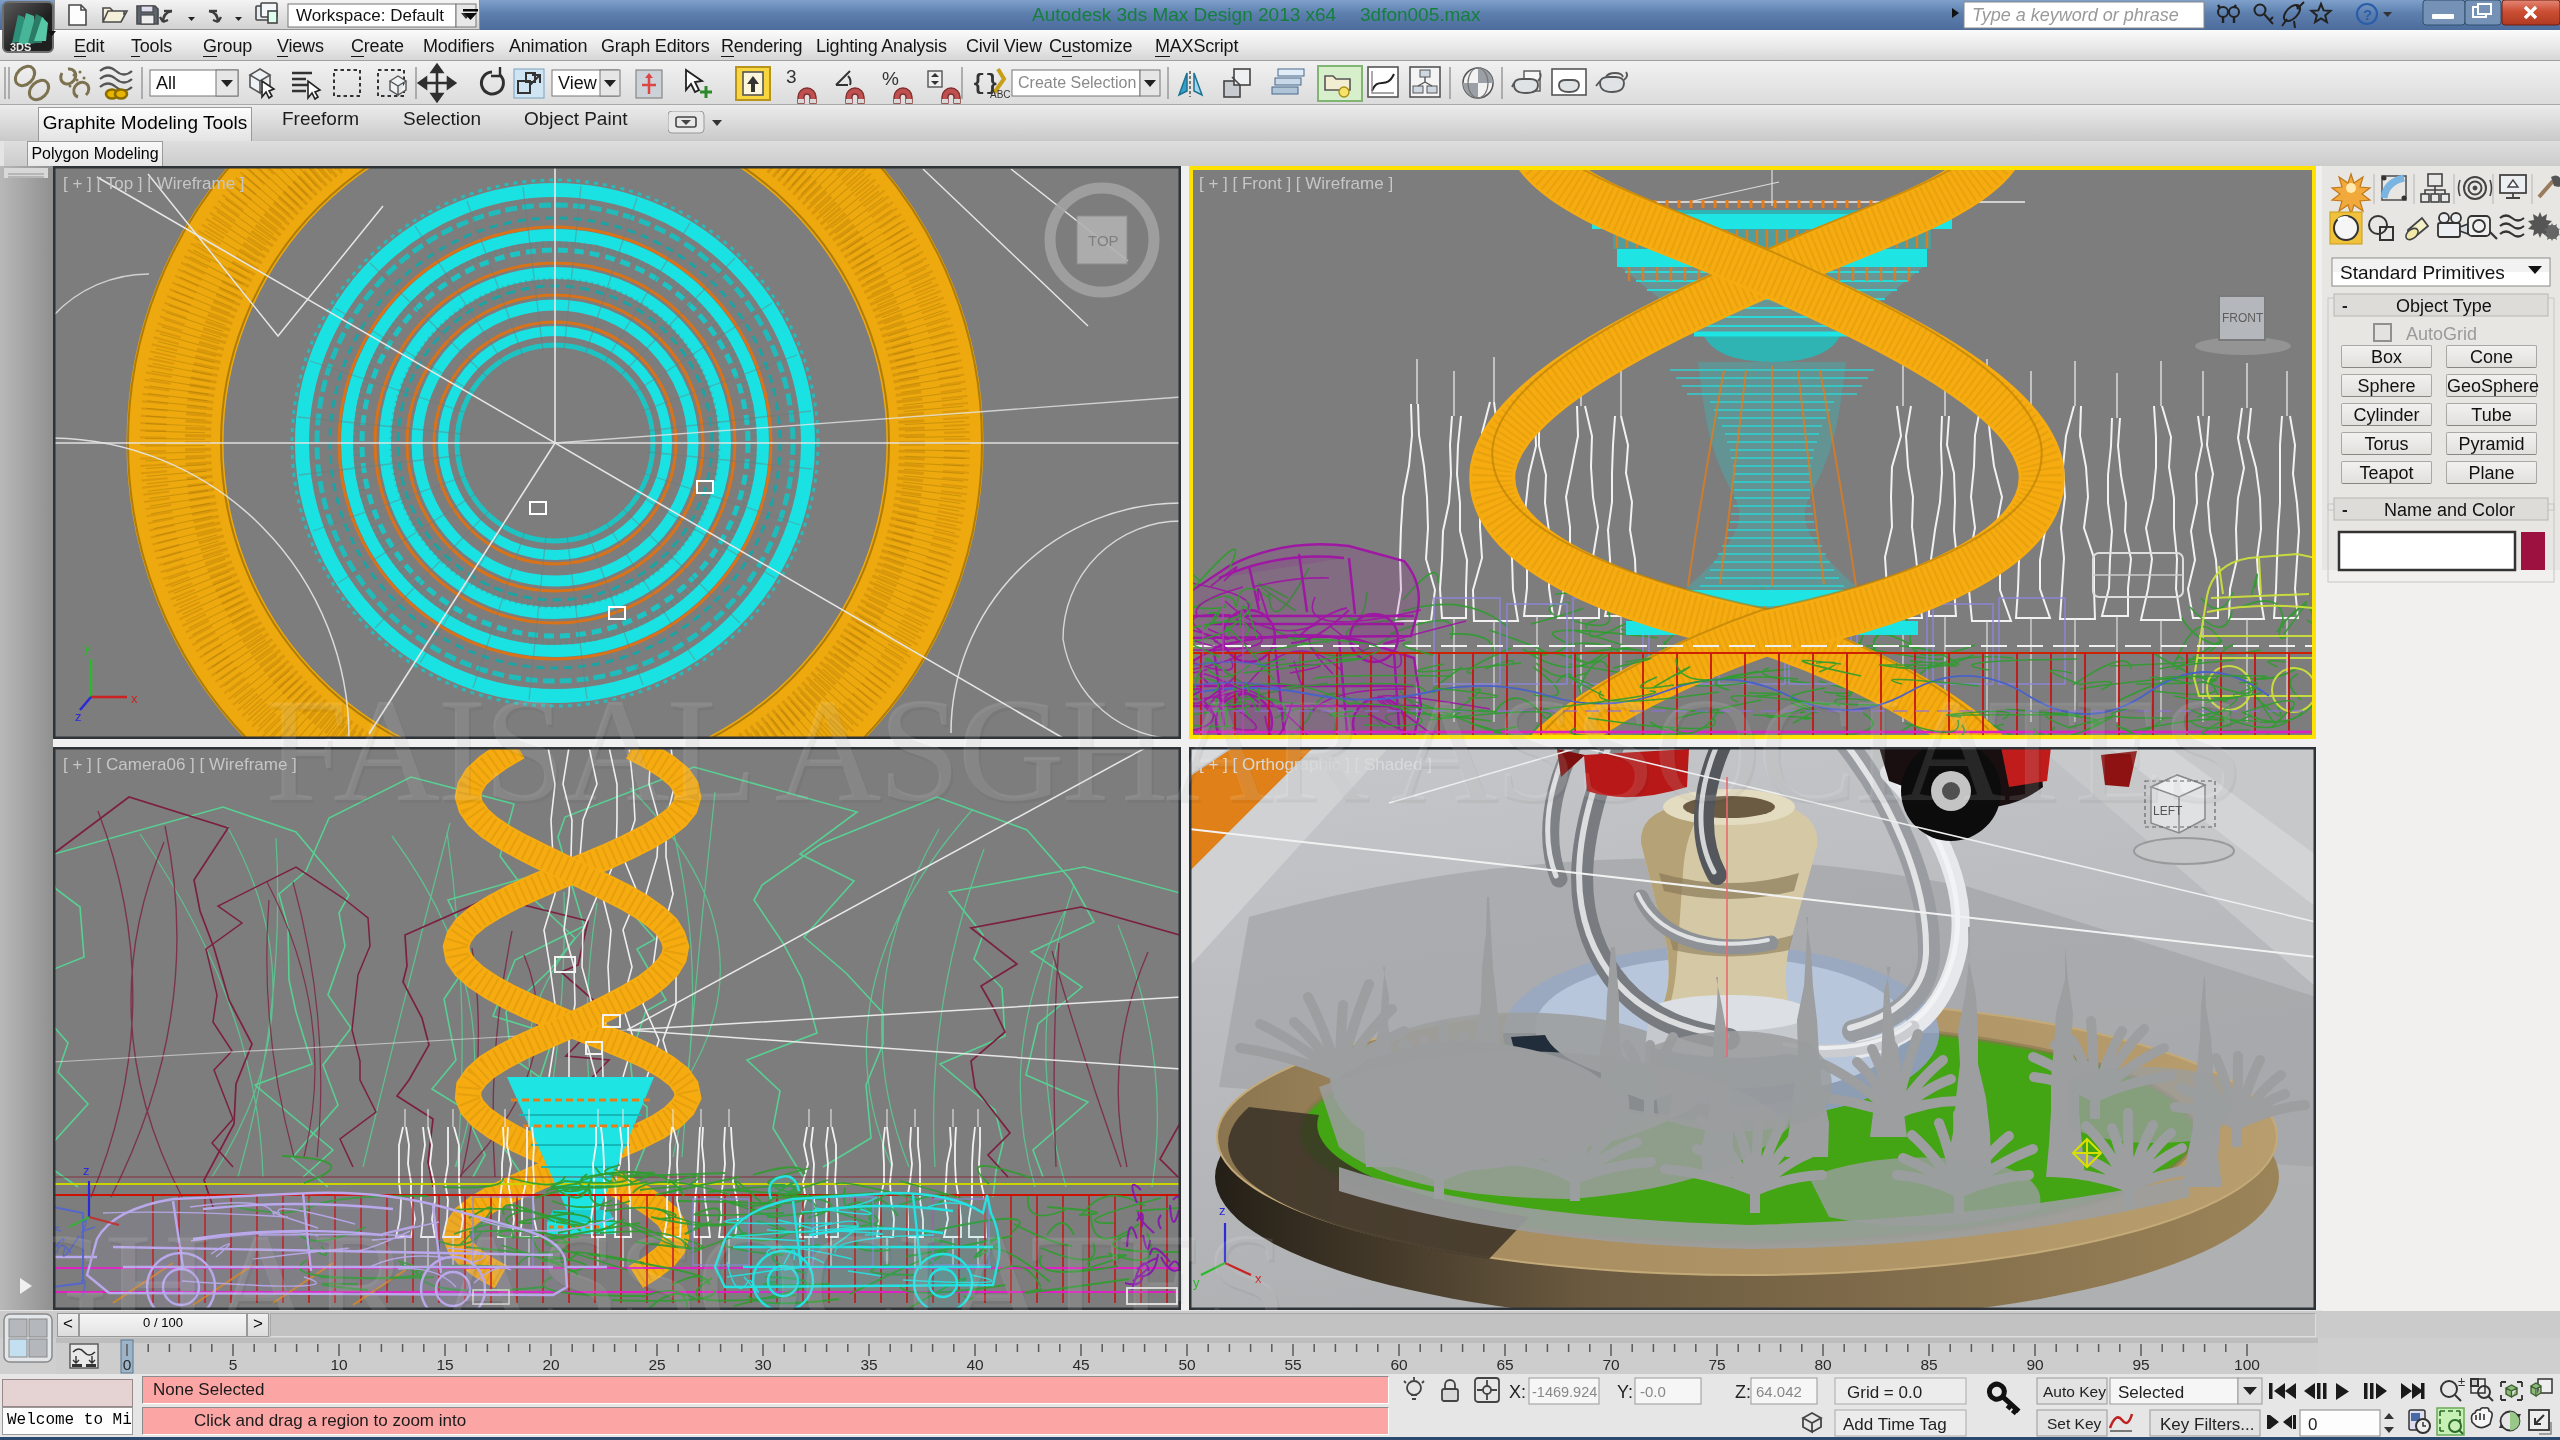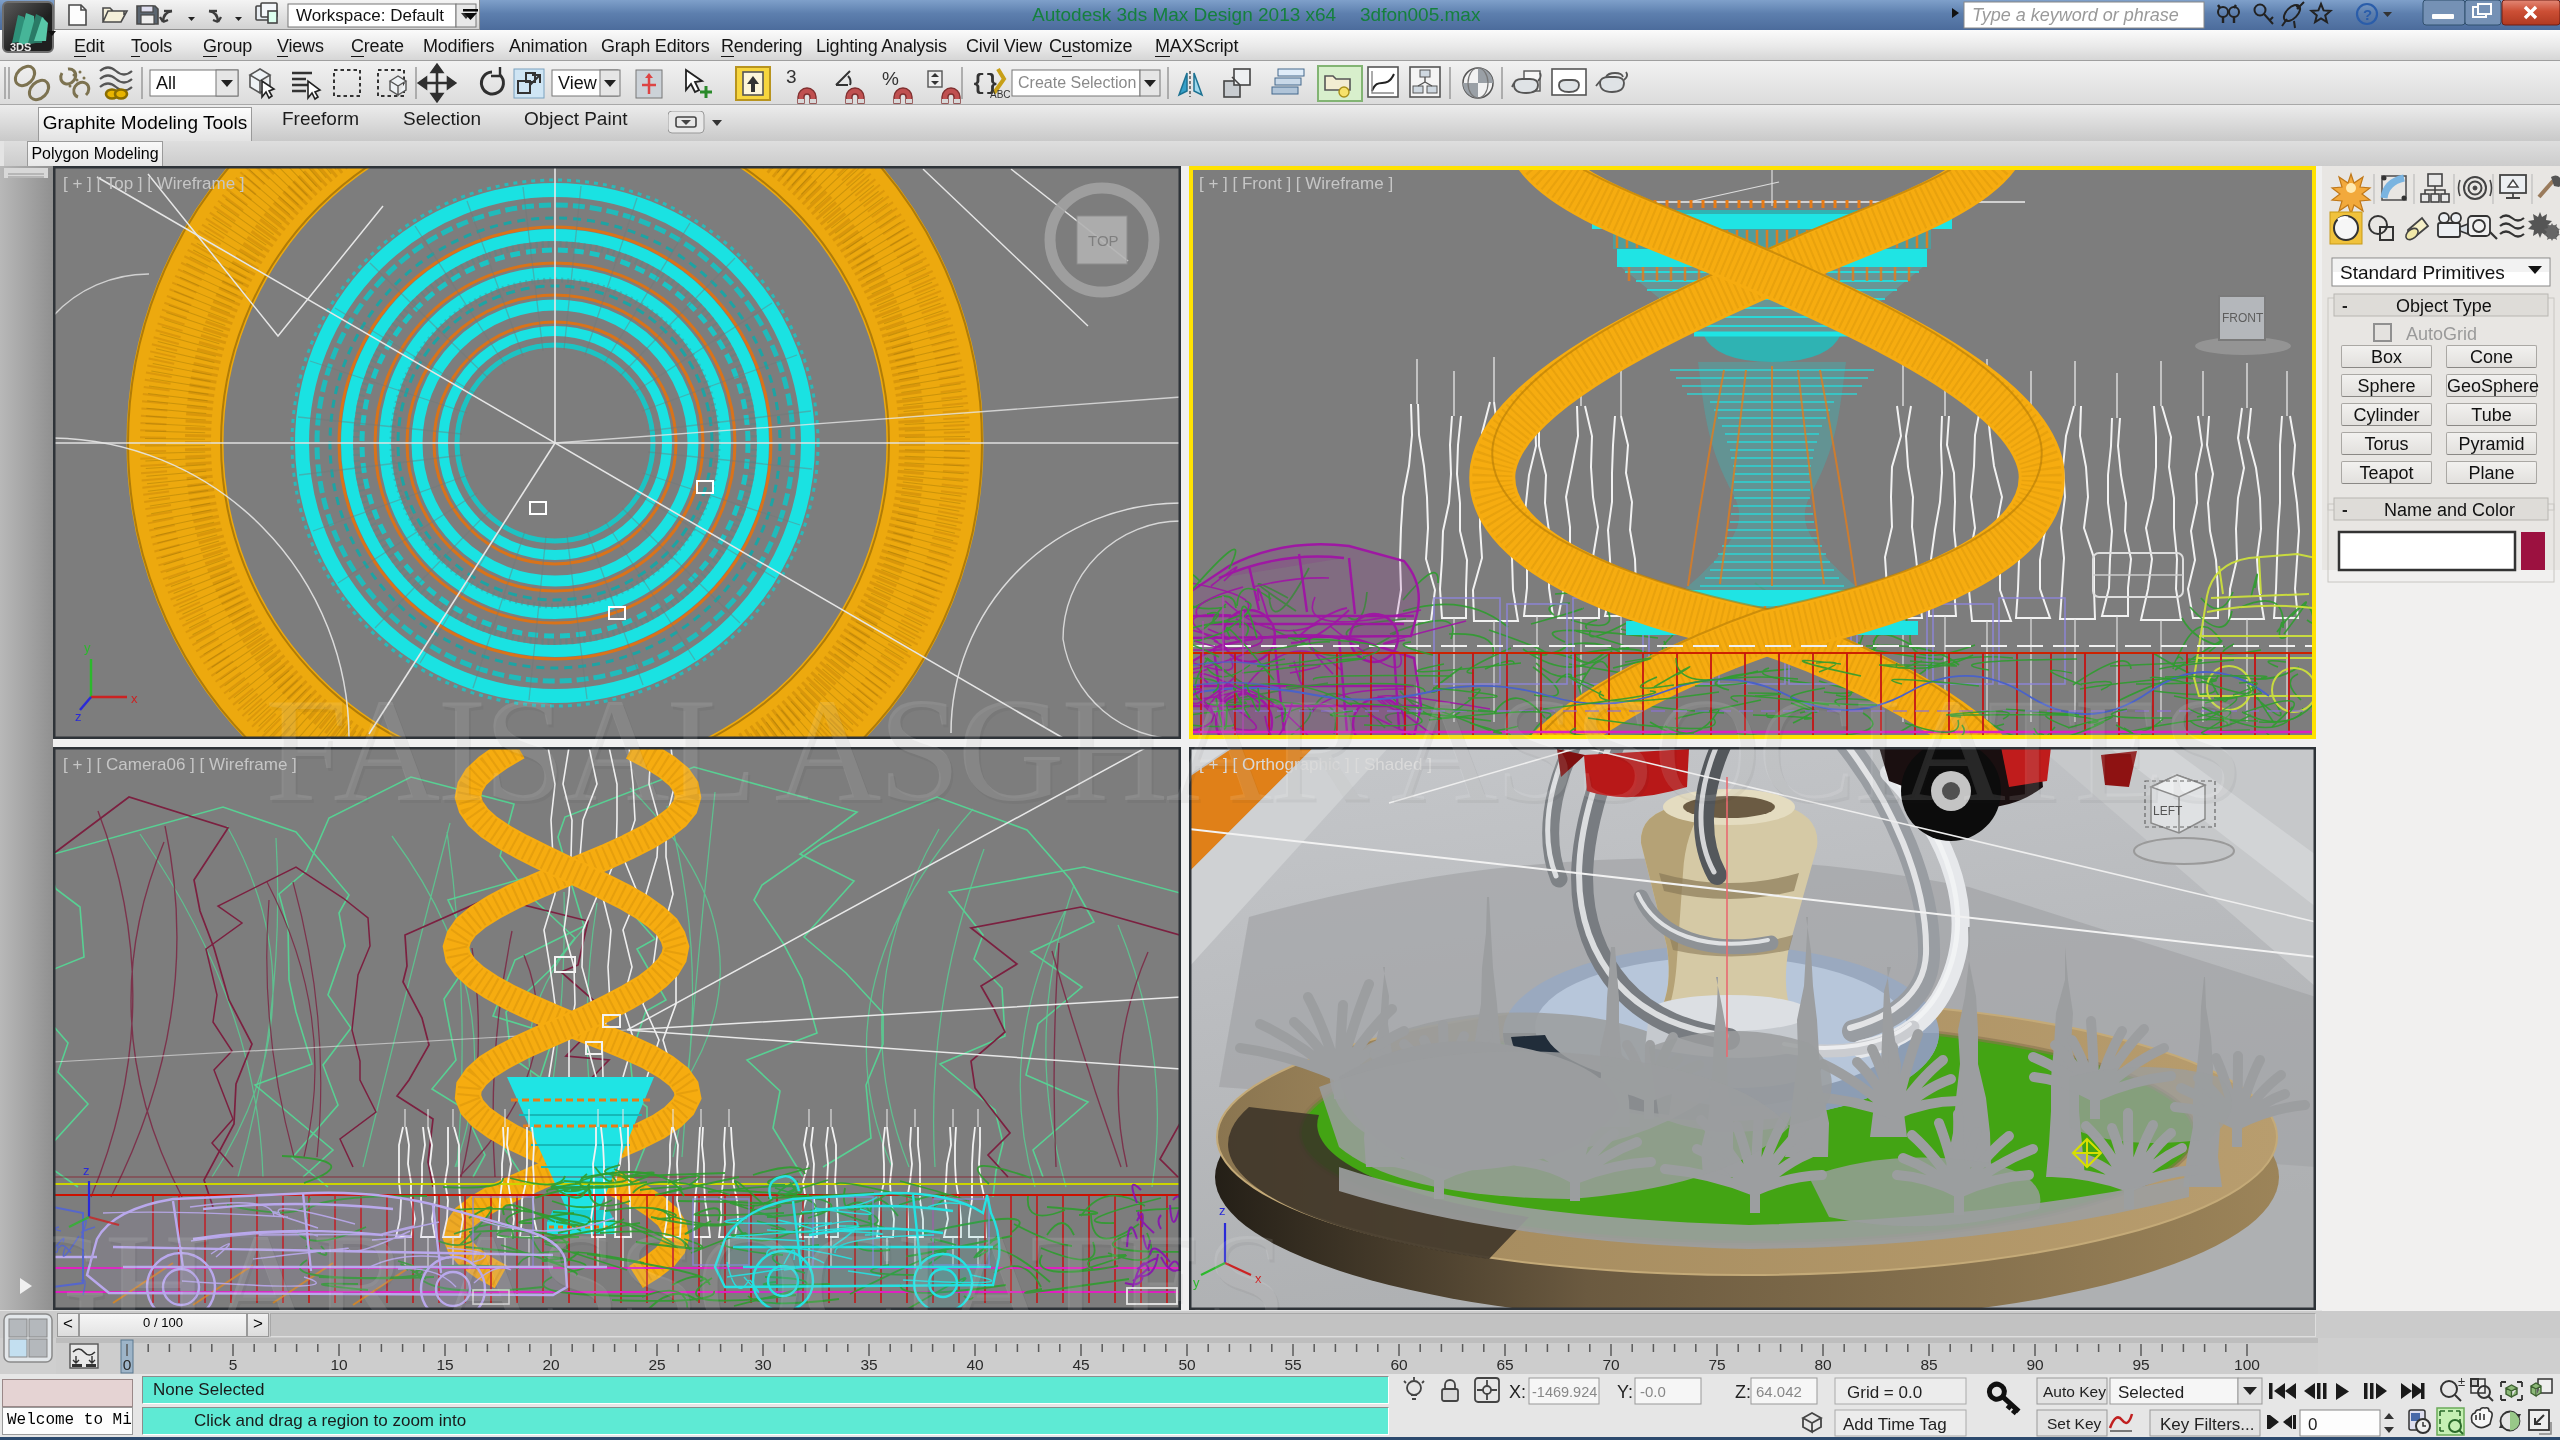--- a/index.html
+++ b/index.html
@@ -30,21 +30,21 @@
 #vparea{left:0;top:166px;width:2560px;height:1144px;background:#f0f0f0;}
 #leftstrip{left:0;top:0;width:53px;height:1144px;background:linear-gradient(90deg,#b8b8b8,#909090);}
 .vp{position:absolute;background:#7d7d7d;}
 
 #rpanel{left:2322px;top:166px;width:238px;height:1206px;background:#e8e6e3;}
 
 #timeslider{left:0;top:1311px;width:2560px;height:27px;background:#cbcbcb;}
 #trackbar{left:0;top:1338px;width:2560px;height:36px;background:#cfcfcf;}
 #statusA{left:0;top:1374px;width:2560px;height:33px;background:#e6e6e6;}
 #statusB{left:0;top:1407px;width:2560px;height:33px;background:#e6e6e6;border-bottom:3px solid #2c4a6e;}
-.sunken{position:absolute;background:#5eead4;border:1px solid #8c8c8c;border-bottom-color:#fff;border-right-color:#fff;}
+.sunken{position:absolute;background:#fca5a5;border:1px solid #8c8c8c;border-bottom-color:#fff;border-right-color:#fff;}
 .otb{position:absolute;width:91px;height:23px;background:linear-gradient(#f2f1ef,#e2e0dd);border:1px solid #aaa8a4;border-bottom-color:#8a8885;font-size:18px;color:#111;text-align:center;padding-top:1px;border-radius:2px;}
 .btn3d{position:absolute;background:linear-gradient(#f0f0f0,#dcdcdc);border:1px solid #999;}
 .stext{font-size:17px;color:#1a1a1a;}
 </style></head>
 <body>
 <div id="stage">
 <div class="abs" id="titlebar"></div>
 <div class="abs" id="qat"></div>
 <div class="abs" id="appbtn"><svg width="52" height="52">
  <path d="M8 40 L14 12 L20 14 L24 38 Z" fill="#2e8f78"></path>

